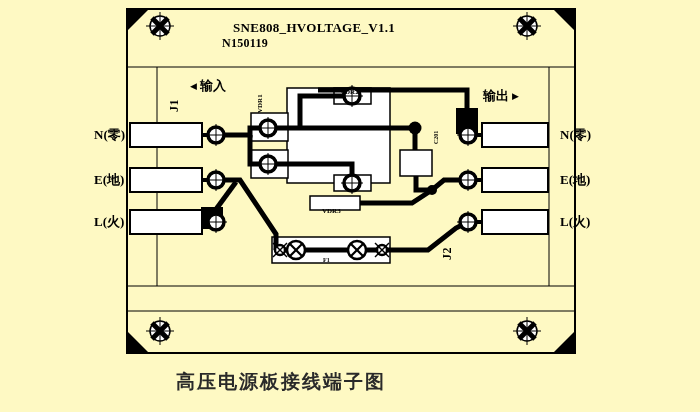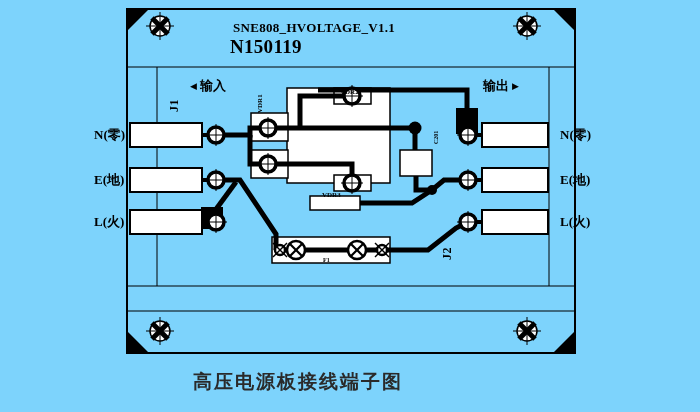--- a/index.html
+++ b/index.html
@@ -1,36 +1,36 @@
 <!DOCTYPE html>
 <html><head>
 <meta charset="utf-8">
 <style>
   * { margin:0; padding:0; box-sizing:border-box; }
   html,body { background:#ffffff; }
   body { width:700px; height:412px; font-family:"Liberation Serif","DejaVu Serif",serif; }
-  .stage { position:relative; width:700px; height:412px; background:#7dd3fc; overflow:hidden; }
+  .stage { position:relative; width:700px; height:412px; background:#fef9c3; overflow:hidden; }
   .stage > svg { position:absolute; left:0; top:0; }
 
   .lbl { position:absolute; color:#000; white-space:nowrap; line-height:1; }
   .title  { left:233px; top:21px; font-size:13px; font-weight:700; letter-spacing:.3px; }
-  .serial { left:230px; top:37px; font-size:19px; font-weight:700; letter-spacing:.3px; }
+  .serial { left:222px; top:37px; font-size:12px; font-weight:700; letter-spacing:.3px; }
 
   .io { display:flex; align-items:center; gap:3px; font-size:13px; font-weight:700; }
   .io .arr { font-size:9px; position:relative; top:1px; }
   .input-lbl  { left:190px; top:79px; }
-  .output-lbl { left:483px; top:79px; }
+  .output-lbl { left:483px; top:89px; }
 
   .term { font-size:13px; font-weight:600;margin-left:8px; }
   .rot  { transform:rotate(-90deg); transform-origin:0 0; }
   .conn { font-size:12px; font-weight:700; letter-spacing:.5px; }
   .small { font-size:7px; font-weight:700; }
   .tiny  { font-size:6px; font-weight:700; }
 
-  .caption { left:17px; top:372px; width:562px; text-align:center; font-size:19px;
+  .caption { left:0; top:372px; width:562px; text-align:center; font-size:19px;
              font-weight:600; color:#2a2a2a; letter-spacing:2px;
              font-family:"Liberation Sans","DejaVu Sans",sans-serif; }
 
   
   .outline  { fill:none; stroke:#000; }
   .thinline { stroke:#000; stroke-width:1; }
   .slot { fill:#fff; stroke:#000; stroke-width:2; }
   .comp { fill:#fff; stroke:#000; stroke-width:1.5; }
   .trace { fill:none; stroke:#000; stroke-width:5; stroke-linejoin:miter; }
   .stub  { fill:none; stroke:#000; stroke-width:4; }
@@ -227,19 +227,19 @@
 
   <div class="lbl term" style="left:86px;top:128px">N(零)</div>
   <div class="lbl term" style="left:86px;top:173px">E(地)</div>
   <div class="lbl term" style="left:86px;top:215px">L(火)</div>
   <div class="lbl term" style="left:552px;top:128px">N(零)</div>
   <div class="lbl term" style="left:552px;top:173px">E(地)</div>
   <div class="lbl term" style="left:552px;top:215px">L(火)</div>
 
   <div class="lbl rot small" style="left:257px;top:113px">VDR1</div>
   <div class="lbl small" style="left:340px;top:89px">VDR2</div>
-  <div class="lbl small" style="left:322px;top:192px">VDR3</div>
+  <div class="lbl small" style="left:322px;top:208px">VDR3</div>
   <div class="lbl rot tiny" style="left:433px;top:144px">C201</div>
   <div class="lbl tiny" style="left:323px;top:257px">F1</div>
   <div class="lbl rot conn" style="left:441px;top:260px">J2</div>
 
   <div class="lbl caption">高压电源板接线端子图</div>
 </div>
 
 </body></html>

